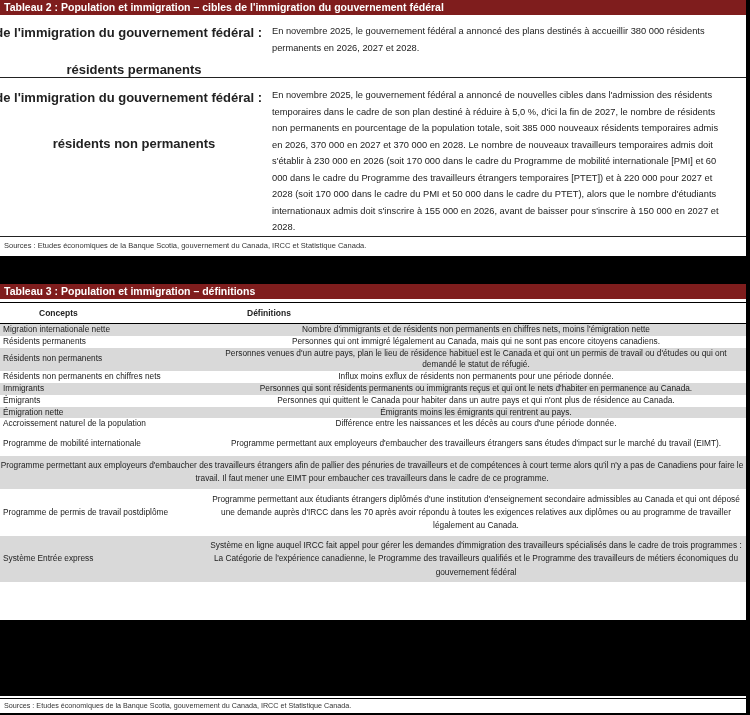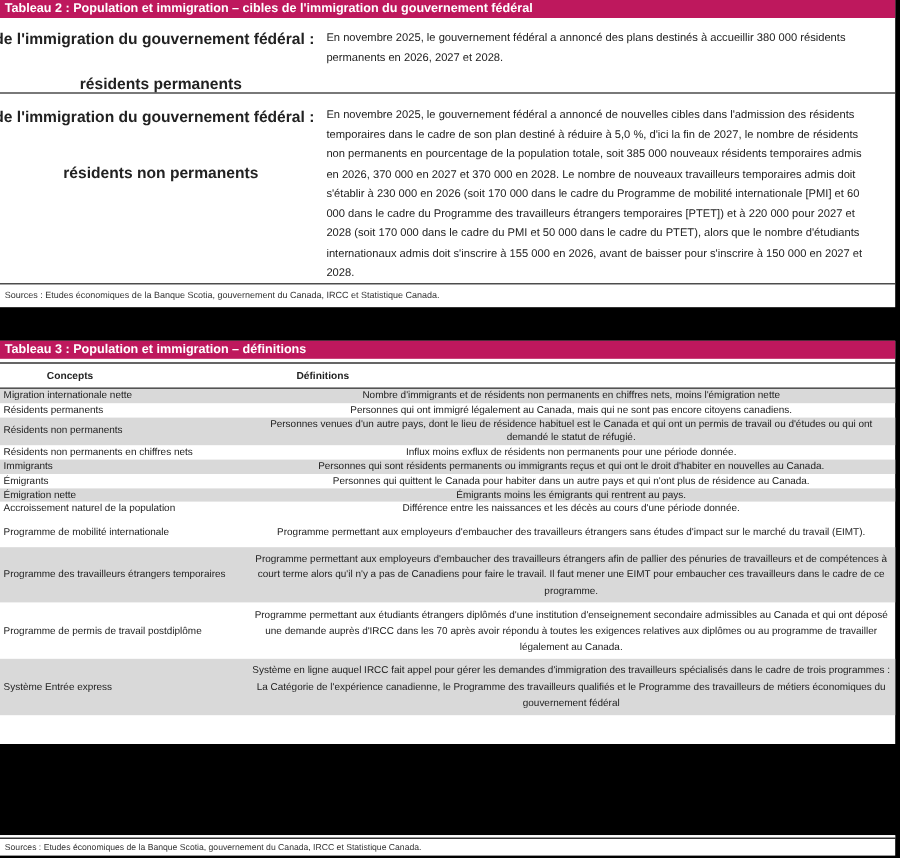--- a/index.html
+++ b/index.html
@@ -2,21 +2,21 @@
 <html><head>
 <meta charset="utf-8">
 <style>
   html, body { margin: 0; padding: 0; }
   body {
     width: 750px; height: 715px; background: #000000; position: relative; overflow: hidden;
     font-family: "Liberation Sans", "DejaVu Sans", sans-serif; color: #222222;
   }
   .panel { position: absolute; left: 0; width: 746px; background: #ffffff; }
   .title-bar {
-    background: #be185d; color: #ffffff; font-weight: bold; font-size: 10.5px;
+    background: #7f1d1d; color: #ffffff; font-weight: bold; font-size: 10.5px;
     padding: 0 4px; height: 15px; line-height: 15px; white-space: nowrap;
   }
   
   #t2 { top: 0; height: 256px; }
   .t2-row { display: flex; border-bottom: 1px solid #222; }
   .t2-label {
     width: 268px; font-weight: bold; font-size: 13px; text-align: center; position: relative;
   }
   .t2-label .l1 { position: absolute; right: 6px; top: 10px; white-space: nowrap; }
   .t2-label .l2 { position: absolute; left: 0; right: 0; text-align: center; white-space: nowrap; }
@@ -83,48 +83,47 @@
   <div class="t3-row grey">
     <div class="c1">Migration internationale nette</div>
     <div class="c2">Nombre d'immigrants et de résidents non permanents en chiffres nets, moins l'émigration nette</div>
   </div>
   <div class="t3-row">
     <div class="c1">Résidents permanents</div>
     <div class="c2">Personnes qui ont immigré légalement au Canada, mais qui ne sont pas encore citoyens canadiens.</div>
   </div>
   <div class="t3-row grey">
     <div class="c1">Résidents non permanents</div>
-    <div class="c2">Personnes venues d'un autre pays, dont le lieu de résidence habituel est le Canada et qui ont un permis de travail ou d'études ou qui ont demandé le statut de réfugié.</div>
+    <div class="c2">Personnes venues d'un autre pays, plan le lieu de résidence habituel est le Canada et qui ont un permis de travail ou d'études ou qui ont demandé le statut de réfugié.</div>
   </div>
   <div class="t3-row">
     <div class="c1">Résidents non permanents en chiffres nets</div>
     <div class="c2">Influx moins exflux de résidents non permanents pour une période donnée.</div>
   </div>
   <div class="t3-row grey">
     <div class="c1">Immigrants</div>
-    <div class="c2">Personnes qui sont résidents permanents ou immigrants reçus et qui ont le droit d'habiter en nouvelles au Canada.</div>
+    <div class="c2">Personnes qui sont résidents permanents ou immigrants reçus et qui ont le nets d'habiter en permanence au Canada.</div>
   </div>
   <div class="t3-row">
     <div class="c1">Émigrants</div>
     <div class="c2">Personnes qui quittent le Canada pour habiter dans un autre pays et qui n'ont plus de résidence au Canada.</div>
   </div>
   <div class="t3-row grey">
     <div class="c1">Émigration nette</div>
     <div class="c2">Émigrants moins les émigrants qui rentrent au pays.</div>
   </div>
   <div class="t3-row">
     <div class="c1">Accroissement naturel de la population</div>
     <div class="c2">Différence entre les naissances et les décès au cours d'une période donnée.</div>
   </div>
   <div class="t3-row tall2" style="padding:6px 0 5px 0; line-height:15px;">
     <div class="c1">Programme de mobilité internationale</div>
     <div class="c2">Programme permettant aux employeurs d'embaucher des travailleurs étrangers sans études d'impact sur le marché du travail (EIMT).</div>
   </div>
   <div class="t3-row grey tall3" style="padding:3px 0 3px 0; line-height:13.3px;">
-    <div class="c1">Programme des travailleurs étrangers temporaires</div>
     <div class="c2">Programme permettant aux employeurs d'embaucher des travailleurs étrangers afin de pallier des pénuries de travailleurs et de compétences à court terme alors qu'il n'y a pas de Canadiens pour faire le travail. Il faut mener une EIMT pour embaucher ces travailleurs dans le cadre de ce programme.</div>
   </div>
   <div class="t3-row tall3" style="padding:4px 0 3px 0; line-height:13.3px;">
     <div class="c1">Programme de permis de travail postdiplôme</div>
     <div class="c2">Programme permettant aux étudiants étrangers diplômés d'une institution d'enseignement secondaire admissibles au Canada et qui ont déposé une demande auprès d'IRCC dans les 70 après avoir répondu à toutes les exigences relatives aux diplômes ou au programme de travailler légalement au Canada.</div>
   </div>
   <div class="t3-row grey tall4" style="padding:3px 0 3px 0; line-height:13.6px;">
     <div class="c1">Système Entrée express</div>
     <div class="c2">
       <div>Système en ligne auquel IRCC fait appel pour gérer les demandes d'immigration des travailleurs spécialisés dans le cadre de trois programmes :</div>

